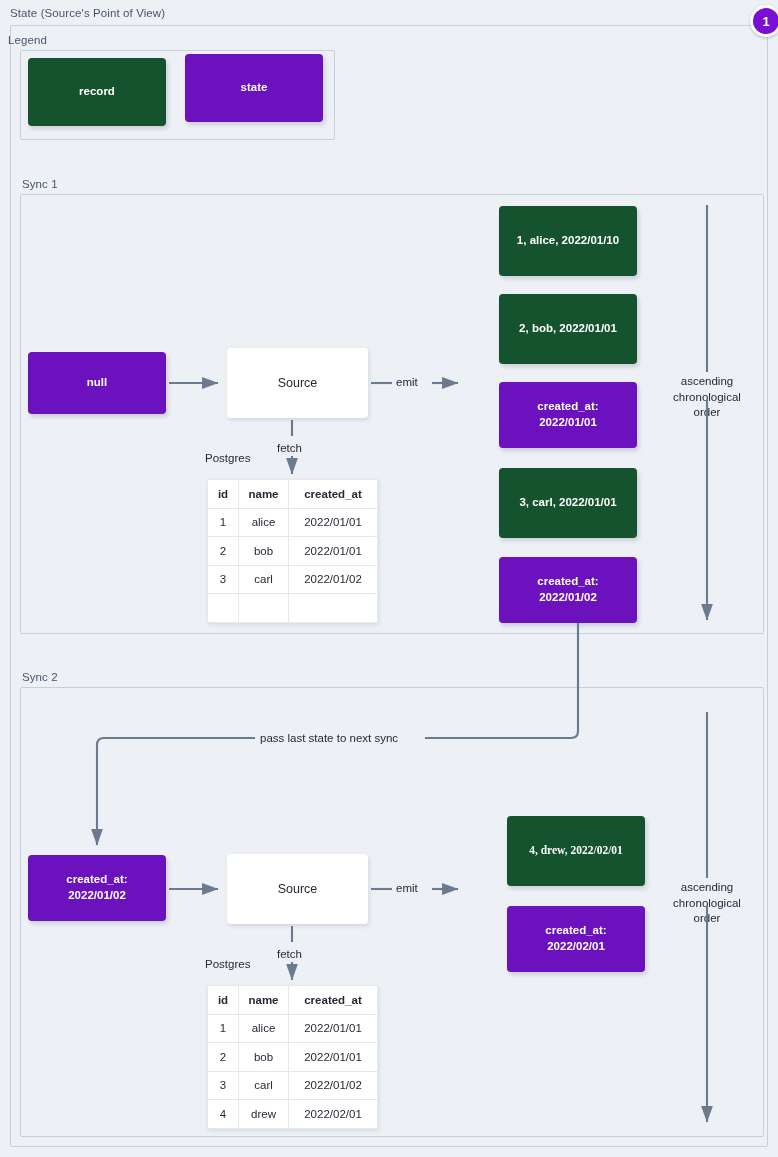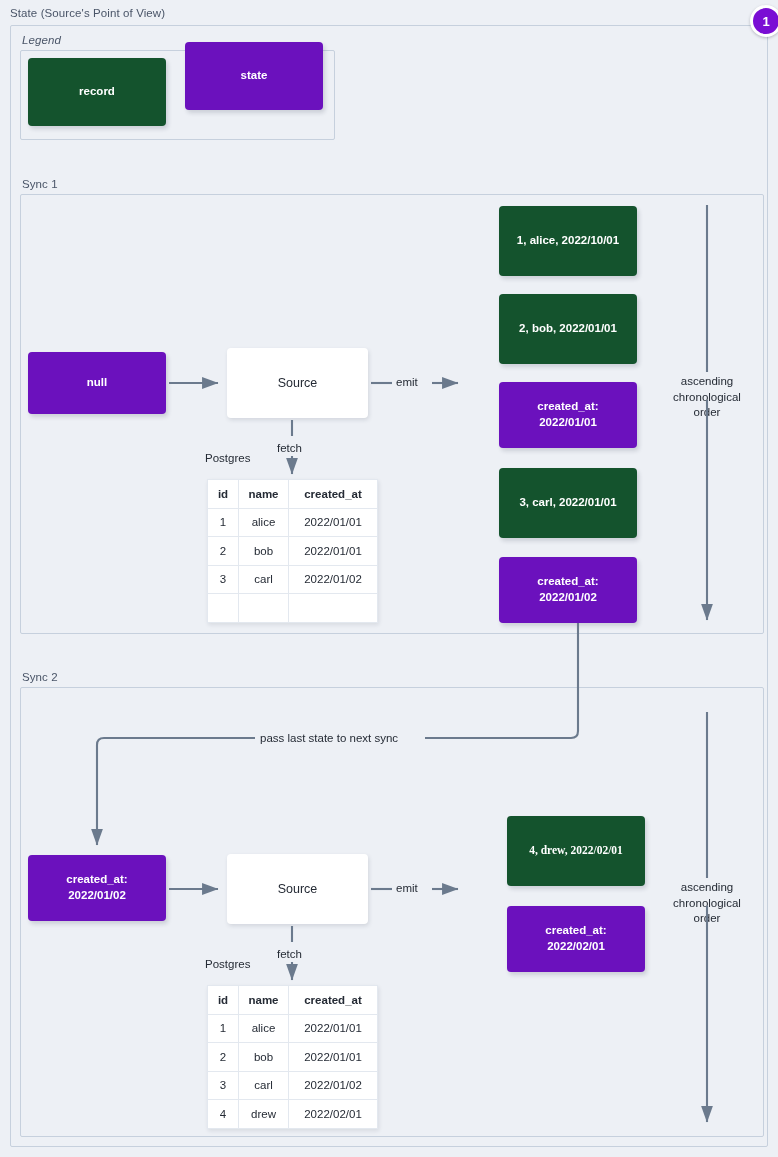--- a/index.html
+++ b/index.html
@@ -146,26 +146,26 @@
   }
 </style>
 </head>
 <body>
 
 <div class="stage">
 
   <div class="group-title" style="left:10px; top:7px;">State (Source's Point of View)</div>
   <div class="group-box" style="left:10px; top:25px; width:758px; height:1122px;"></div>
 
-  <div class="group-title" style="left:22px; top:34px;font-style:italic;">Legend</div>
+  <div class="group-title" style="left:8px; top:34px;">Legend</div>
   <div class="legend-frame" style="left:20px; top:50px; width:315px; height:90px;"></div>
   <div class="node record" style="left:28px; top:58px; width:138px; height:68px;">
     <span>record</span>
   </div>
-  <div class="node state" style="left:185px; top:42px; width:138px; height:68px;align-items:center;">
+  <div class="node state" style="left:185px; top:54px; width:138px; height:68px;align-items:center;">
     <span>state</span>
   </div>
 
   <div class="group-title" style="left:22px; top:178px;">Sync 1</div>
   <div class="group-box" style="left:20px; top:194px; width:744px; height:440px;"></div>
 
   <div class="node state" style="left:28px; top:352px; width:138px; height:62px;">
     <span class="two-line">null</span>
   </div>
 
@@ -206,21 +206,21 @@
       </tr>
       <tr>
         <td>&nbsp;</td>
         <td>&nbsp;</td>
         <td>&nbsp;</td>
       </tr>
     </tbody>
   </table>
 
   <div class="node record" style="left:499px; top:206px; width:138px; height:70px;">
-    <span class="two-line">1, alice, 2022/10/01</span>
+    <span class="two-line">1, alice, 2022/01/10</span>
   </div>
   <div class="node record" style="left:499px; top:294px; width:138px; height:70px;">
     <span class="two-line">2, bob, 2022/01/01</span>
   </div>
   <div class="node state" style="left:499px; top:382px; width:138px; height:66px;">
     <span class="two-line">created_at:
 2022/01/01</span>
   </div>
   <div class="node record" style="left:499px; top:468px; width:138px; height:70px;text-align:center;">
     <span class="two-line">3, carl, 2022/01/01</span>

